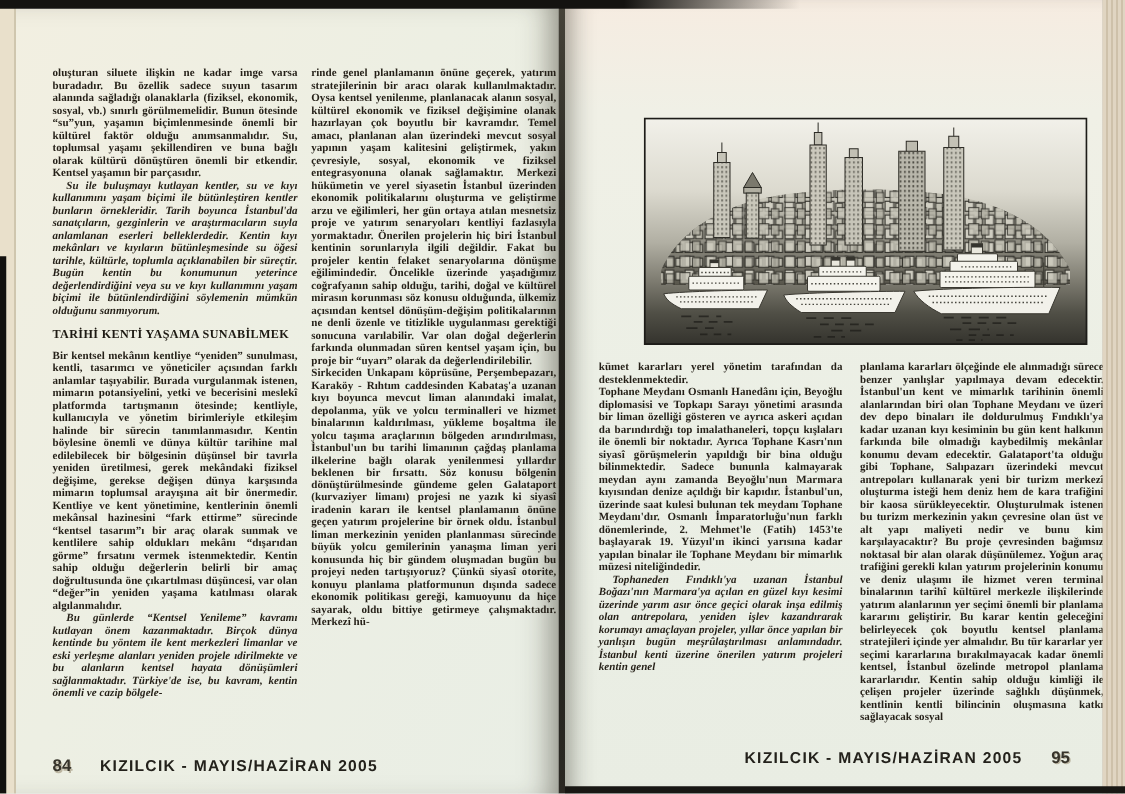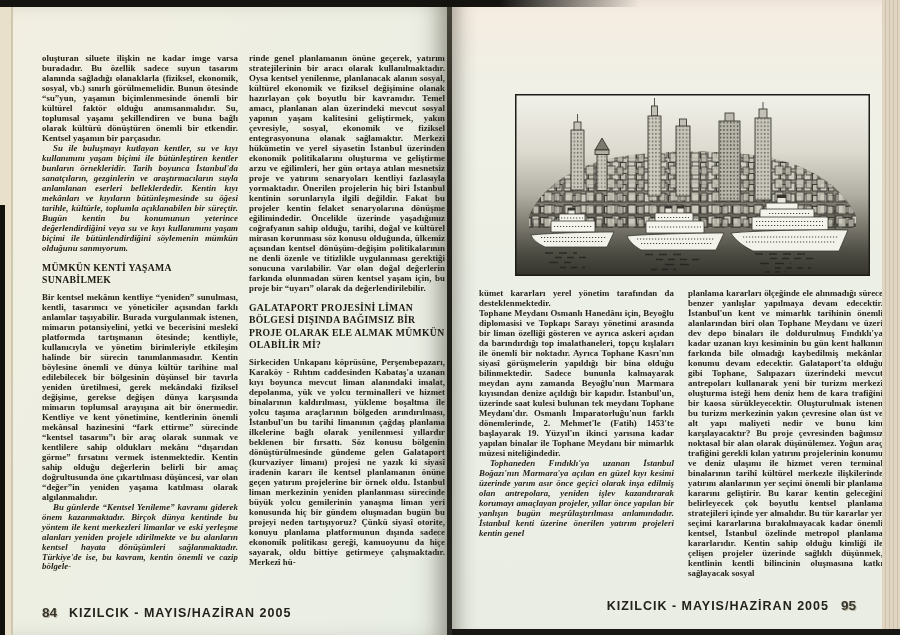--- a/index.html
+++ b/index.html
@@ -44,48 +44,47 @@
   }
   .col p.ind{text-indent:11px;font-style:italic;}
   .col h3{
     margin:9px 0 5px 0;font-size:9.7px;line-height:1.3;font-weight:700;
     letter-spacing:0.3px;color:#1e1a13;
   }
   .page-right .col h3{margin-top:8px;}
 
   .footer{
     position:absolute;font-family:"Liberation Sans", sans-serif;font-weight:700;
-    font-size:12.5px;letter-spacing:1px;color:#23211b;display:flex;gap:12px;align-items:baseline;
+    font-size:12.5px;letter-spacing:1px;color:#23211b;display:flex;gap:23px;align-items:baseline;
   }
   .footer .pagenum{font-size:13.5px;color:#37342b;text-shadow:1px 1px 0 #bcb6a2;letter-spacing:0;}
   .footer-left{left:37px;top:598px;}
   .footer-right{right:26px;top:598px;}
 
   .illustration{
     position:absolute;left:63px;top:94px;width:355px;height:182px;
   }
   .illustration svg{display:block;width:100%;height:100%;}
 </style>
 </head>
 <body>
 
 <div id="scan">
 
   <div class="page page-left">
     <div class="cols">
       <div class="col">
         <p>oluşturan siluete ilişkin ne kadar imge varsa buradadır. Bu özellik sadece suyun tasarım alanında sağladığı olanaklarla (fiziksel, ekonomik, sosyal, vb.) sınırlı görülmemelidir. Bunun ötesinde “su”yun, yaşamın biçimlenmesinde önemli bir kültürel faktör olduğu anımsanmalıdır. Su, toplumsal yaşamı şekillendiren ve buna bağlı olarak kültürü dönüştüren önemli bir etkendir. Kentsel yaşamın bir parçasıdır.</p>
         <p class="ind">Su ile buluşmayı kutlayan kentler, su ve kıyı kullanımını yaşam biçimi ile bütünleştiren kentler bunların örnekleridir. Tarih boyunca İstanbul'da sanatçıların, gezginlerin ve araştırmacıların suyla anlamlanan eserleri belleklerdedir. Kentin kıyı mekânları ve kıyıların bütünleşmesinde su öğesi tarihle, kültürle, toplumla açıklanabilen bir süreçtir. Bugün kentin bu konumunun yeterince değerlendirdiğini veya su ve kıyı kullanımını yaşam biçimi ile bütünlendirdiğini söylemenin mümkün olduğunu sanmıyorum.</p>
-        <h3>MÜMKÜN KENTİ YAŞAMA SUNABİLMEK</h3>
+        <h3>TARİHİ KENTİ YAŞAMA SUNABİLMEK</h3>
         <p>Bir kentsel mekânın kentliye “yeniden” sunulması, kentli, tasarımcı ve yöneticiler açısından farklı anlamlar taşıyabilir. Burada vurgulanmak istenen, mimarın potansiyelini, yetki ve becerisini meslekî platformda tartışmanın ötesinde; kentliyle, kullanıcıyla ve yönetim birimleriyle etkileşim halinde bir sürecin tanımlanmasıdır. Kentin böylesine önemli ve dünya kültür tarihine mal edilebilecek bir bölgesinin düşünsel bir tavırla yeniden üretilmesi, gerek mekândaki fiziksel değişime, gerekse değişen dünya karşısında mimarın toplumsal arayışına ait bir önermedir. Kentliye ve kent yönetimine, kentlerinin önemli mekânsal hazinesini “fark ettirme” sürecinde “kentsel tasarım”ı bir araç olarak sunmak ve kentlilere sahip oldukları mekânı “dışarıdan görme” fırsatını vermek istenmektedir. Kentin sahip olduğu değerlerin belirli bir amaç doğrultusunda öne çıkartılması düşüncesi, var olan “değer”in yeniden yaşama katılması olarak algılanmalıdır.</p>
-        <p class="ind">Bu günlerde “Kentsel Yenileme” kavramı giderek önem kazanmaktadır. Birçok dünya kentinde bu yöntem ile kent merkezleri limanlar ve eski yerleşme alanları yeniden projele ıdirilmekte ve bu alanların kentsel hayata dönüşümleri sağlanmaktadır. Türkiye'de ise, bu kavram, kentin önemli ve cazip bölgele-</p>
+        <p class="ind">Bu günlerde “Kentsel Yenileme” kavramı kutlayan önem kazanmaktadır. Birçok dünya kentinde bu yöntem ile kent merkezleri limanlar ve eski yerleşme alanları yeniden projele ıdirilmekte ve bu alanların kentsel hayata dönüşümleri sağlanmaktadır. Türkiye'de ise, bu kavram, kentin önemli ve cazip bölgele-</p>
       </div>
       <div class="col">
         <p>rinde genel planlamanın önüne geçerek, yatırım stratejilerinin bir aracı olarak kullanılmaktadır. Oysa kentsel yenilenme, planlanacak alanın sosyal, kültürel ekonomik ve fiziksel değişimine olanak hazırlayan çok boyutlu bir kavramdır. Temel amacı, planlanan alan üzerindeki mevcut sosyal yapının yaşam kalitesini geliştirmek, yakın çevresiyle, sosyal, ekonomik ve fiziksel entegrasyonuna olanak sağlamaktır. Merkezi hükümetin ve yerel siyasetin İstanbul üzerinden ekonomik politikalarını oluşturma ve geliştirme arzu ve eğilimleri, her gün ortaya atılan mesnetsiz proje ve yatırım senaryoları kentliyi fazlasıyla yormaktadır. Önerilen projelerin hiç biri İstanbul kentinin sorunlarıyla ilgili değildir. Fakat bu projeler kentin felaket senaryolarına dönüşme eğilimindedir. Öncelikle üzerinde yaşadığımız coğrafyanın sahip olduğu, tarihi, doğal ve kültürel mirasın korunması söz konusu olduğunda, ülkemiz açısından kentsel dönüşüm-değişim politikalarının ne denli özenle ve titizlikle uygulanması gerektiği sonucuna varılabilir. Var olan doğal değerlerin farkında olunmadan süren kentsel yaşam için, bu proje bir “uyarı” olarak da değerlendirilebilir.</p>
-        <h3>GALATAPORT PROJESİNİ LİMAN BÖLGESİ DIŞINDA BAĞIMSIZ BİR PROJE OLARAK ELE ALMAK MÜMKÜN OLABİLİR Mİ?</h3>
         <p>Sirkeciden Unkapanı köprüsüne, Perşembepazarı, Karaköy - Rıhtım caddesinden Kabataş'a uzanan kıyı boyunca mevcut liman alanındaki imalat, depolanma, yük ve yolcu terminalleri ve hizmet binalarının kaldırılması, yükleme boşaltma ile yolcu taşıma araçlarının bölgeden arındırılması, İstanbul'un bu tarihi limanının çağdaş planlama ilkelerine bağlı olarak yenilenmesi yıllardır beklenen bir fırsattı. Söz konusu bölgenin dönüştürülmesinde gündeme gelen Galataport (kurvaziyer limanı) projesi ne yazık ki siyasî iradenin kararı ile kentsel planlamanın önüne geçen yatırım projelerine bir örnek oldu. İstanbul liman merkezinin yeniden planlanması sürecinde büyük yolcu gemilerinin yanaşma liman yeri konusunda hiç bir gündem oluşmadan bugün bu projeyi neden tartışıyoruz? Çünkü siyasî otorite, konuyu planlama platformunun dışında sadece ekonomik politikası gereği, kamuoyunu da hiçe sayarak, oldu bittiye getirmeye çalışmaktadır. Merkezî hü-</p>
       </div>
     </div>
     <div class="footer footer-left">
       <span class="pagenum">84</span>
       <span>KIZILCIK - MAYIS/HAZİRAN 2005</span>
     </div>
   </div>
 
   <div class="page page-right">

